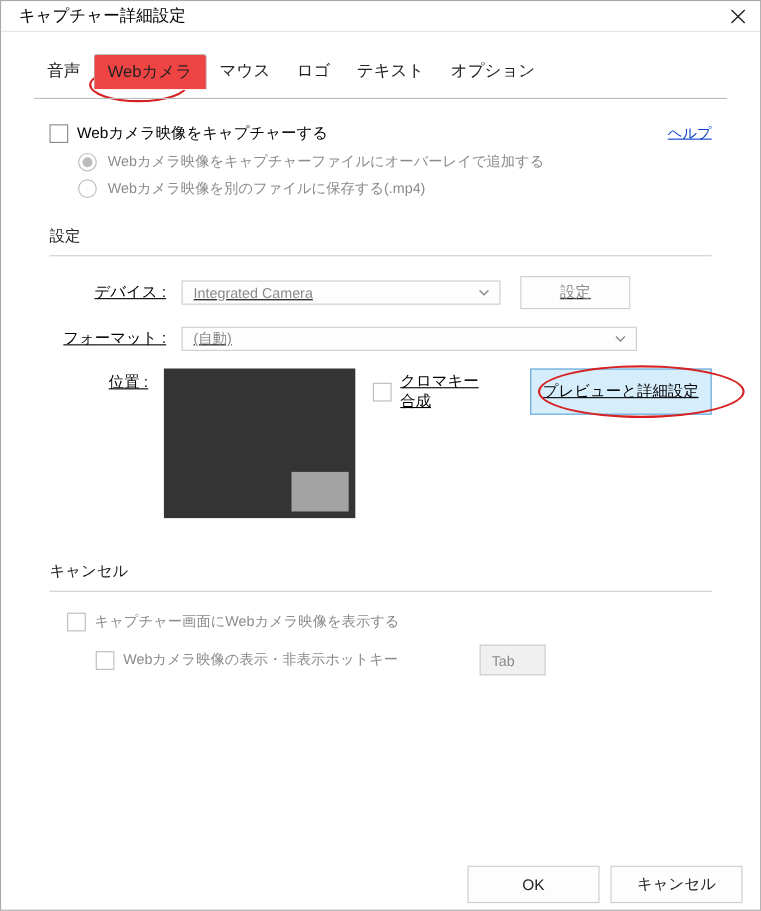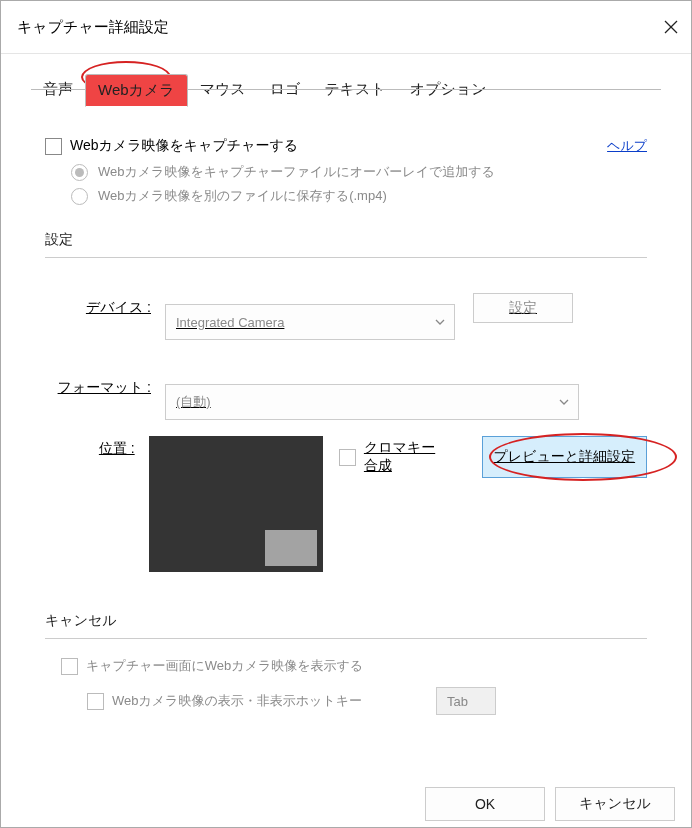--- a/index.html
+++ b/index.html
@@ -6,21 +6,21 @@
     body {
       font-family: "Yu Gothic UI", "Meiryo", sans-serif;
       font-size: 13px;
       background: #fff;
       width: 692px;
       height: 828px;
       position: relative;
       border: 1px solid #aaa;
     }
     .titlebar {
-      height: 53px;
+      height: 28px;
       display: flex;
       align-items: center;
       justify-content: space-between;
       padding: 0 0 0 16px;
       border-bottom: 1px solid #e5e5e5;
     }
     .titlebar .title { font-size: 15px; }
     .closex {
       width: 40px; height: 32px; display:flex; align-items:center; justify-content:center;
       font-size: 18px; cursor: pointer;
@@ -99,29 +99,28 @@
       text-decoration: underline;
     }
     .form-label {
       width: 120px;
       text-align: right;
       padding-right: 14px;
       font-size: 14px;
     }
     .select {
       flex: 1;
-      height: 36px;
+      height: 22px;
       border: 1px solid #ccc;
       background: #fdfdfd;
       padding: 0 26px 0 10px;
       display:flex; align-items:center;
       position:relative;
       color: #8a8a8a;
       cursor: pointer;
-      margin-top: 28px;
     }
     .select .chev {
       position:absolute; right:8px; top:50%; transform:translateY(-50%);
       color:#888;
     }
     .btn {
       height: 30px;
       border: 1px solid #ccc;
       background: #fdfdfd;
       padding: 0 20px;

